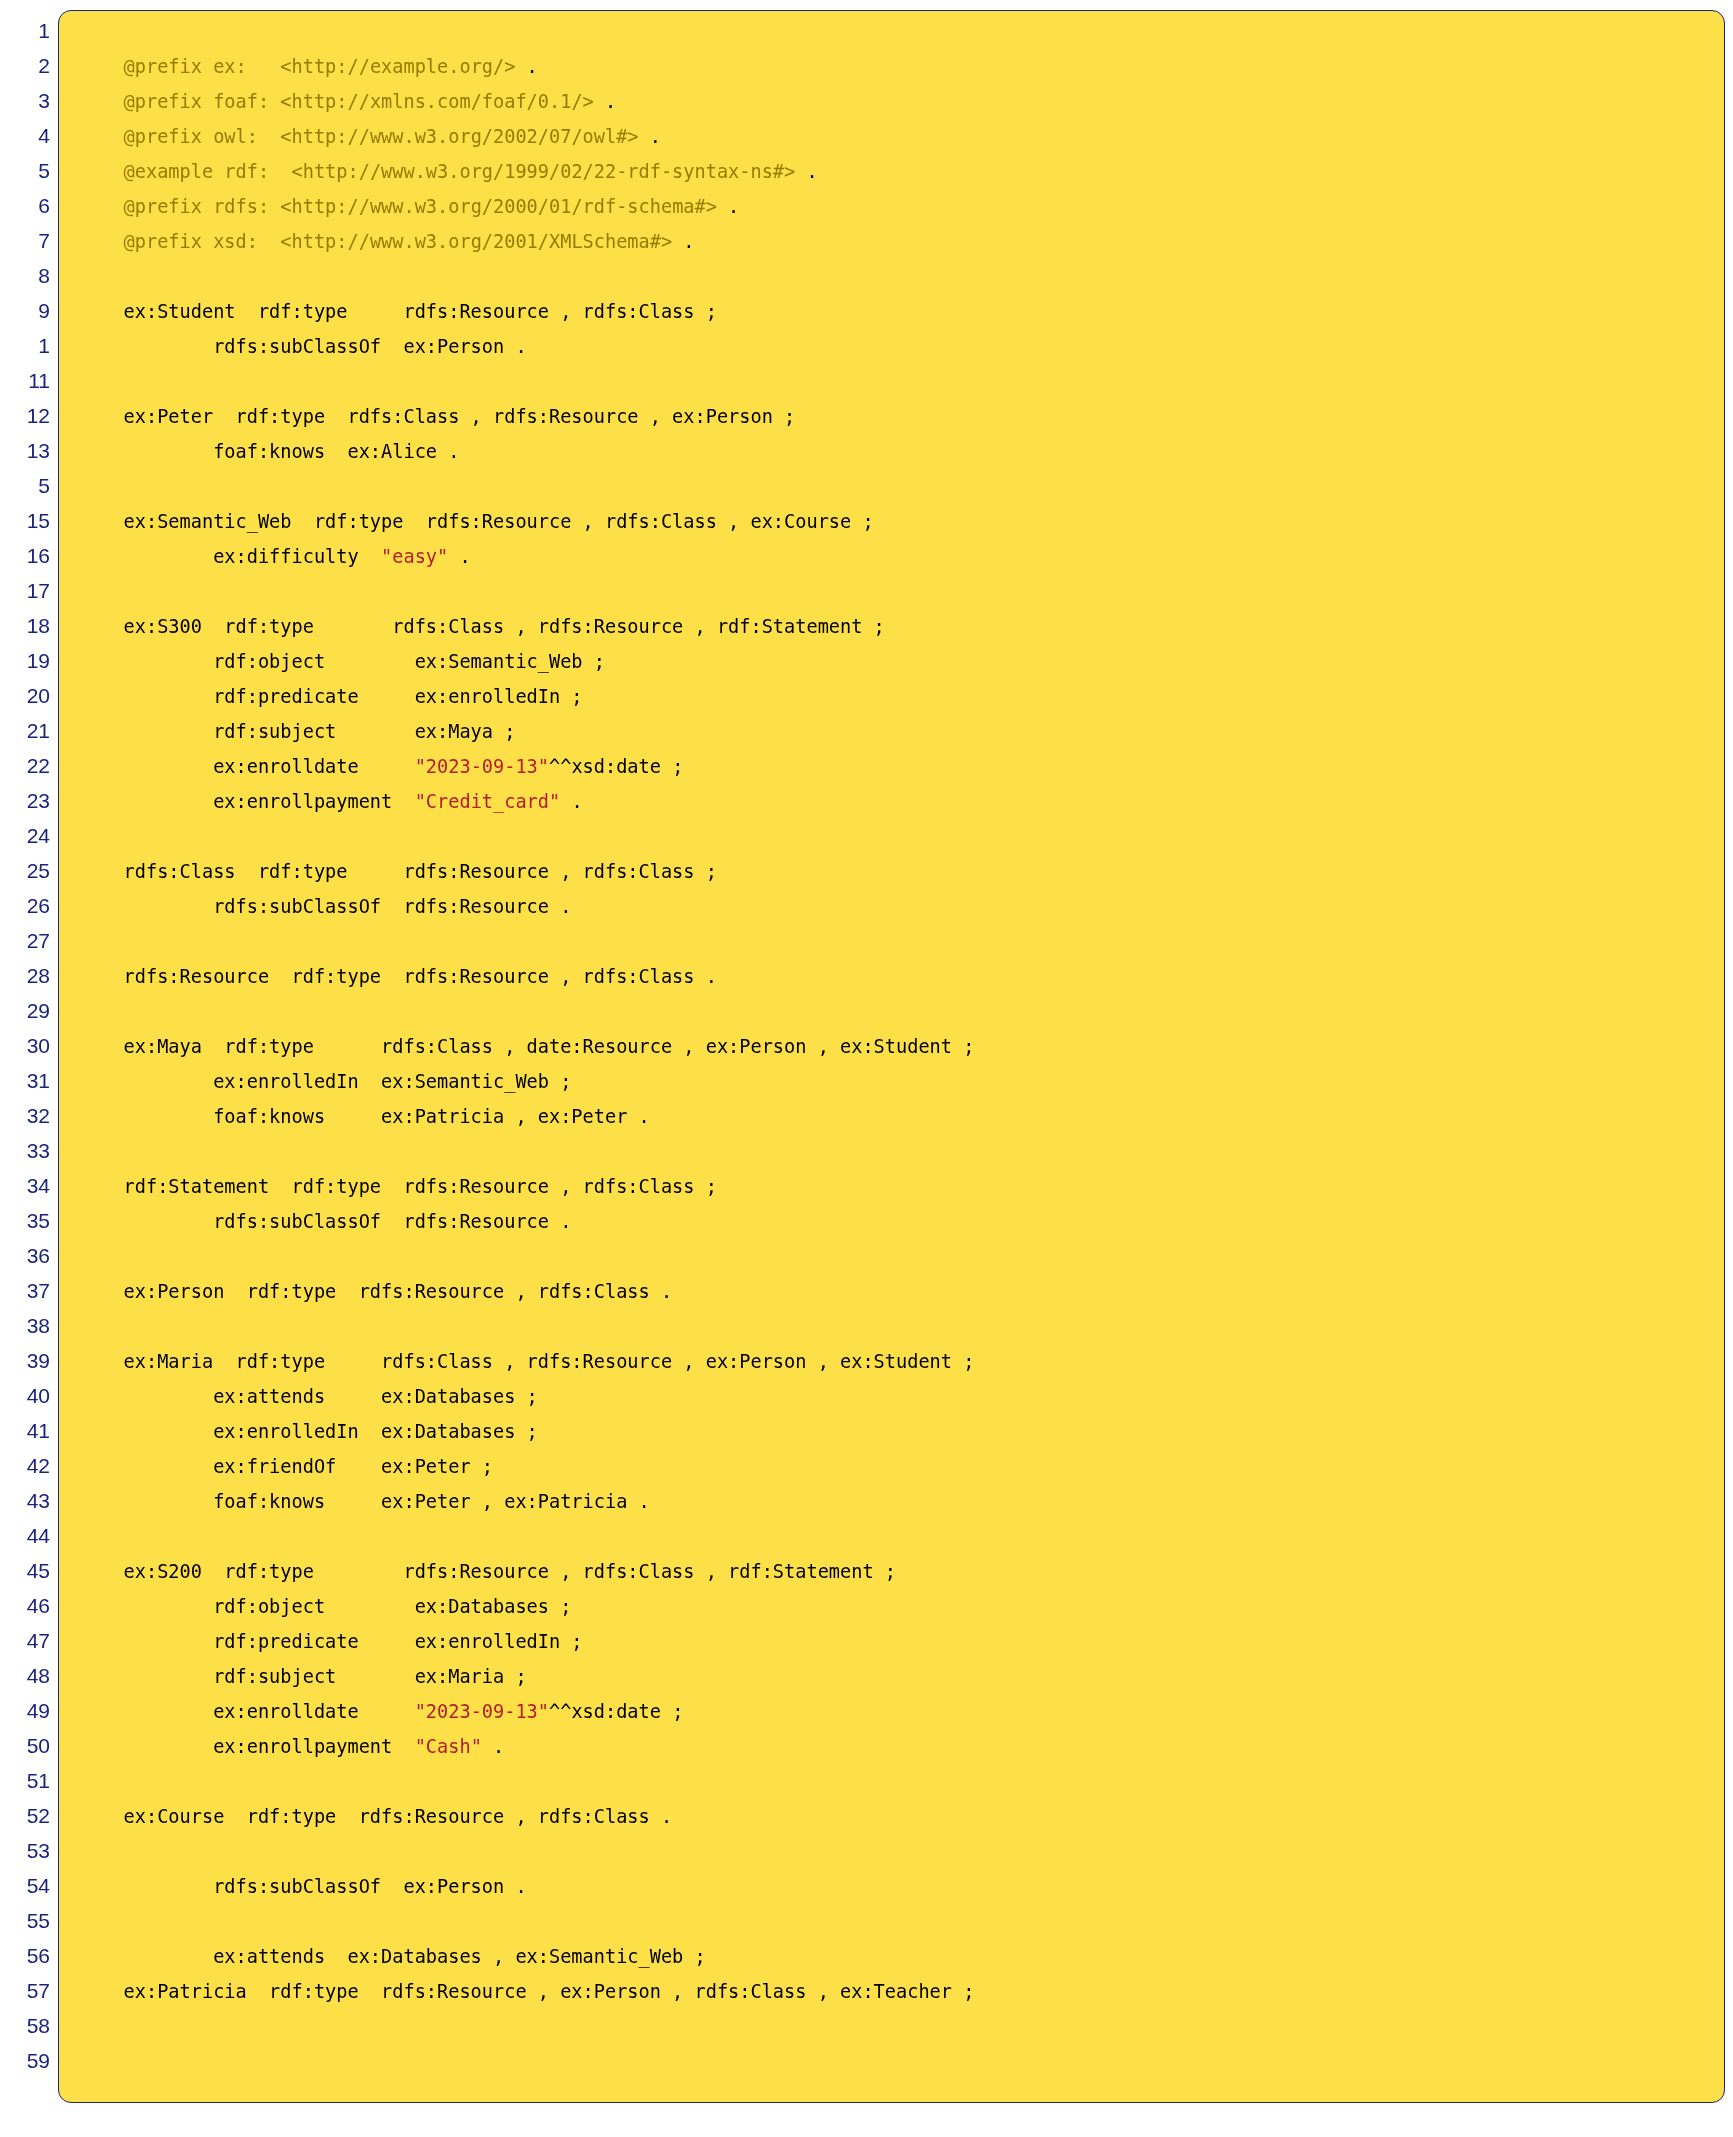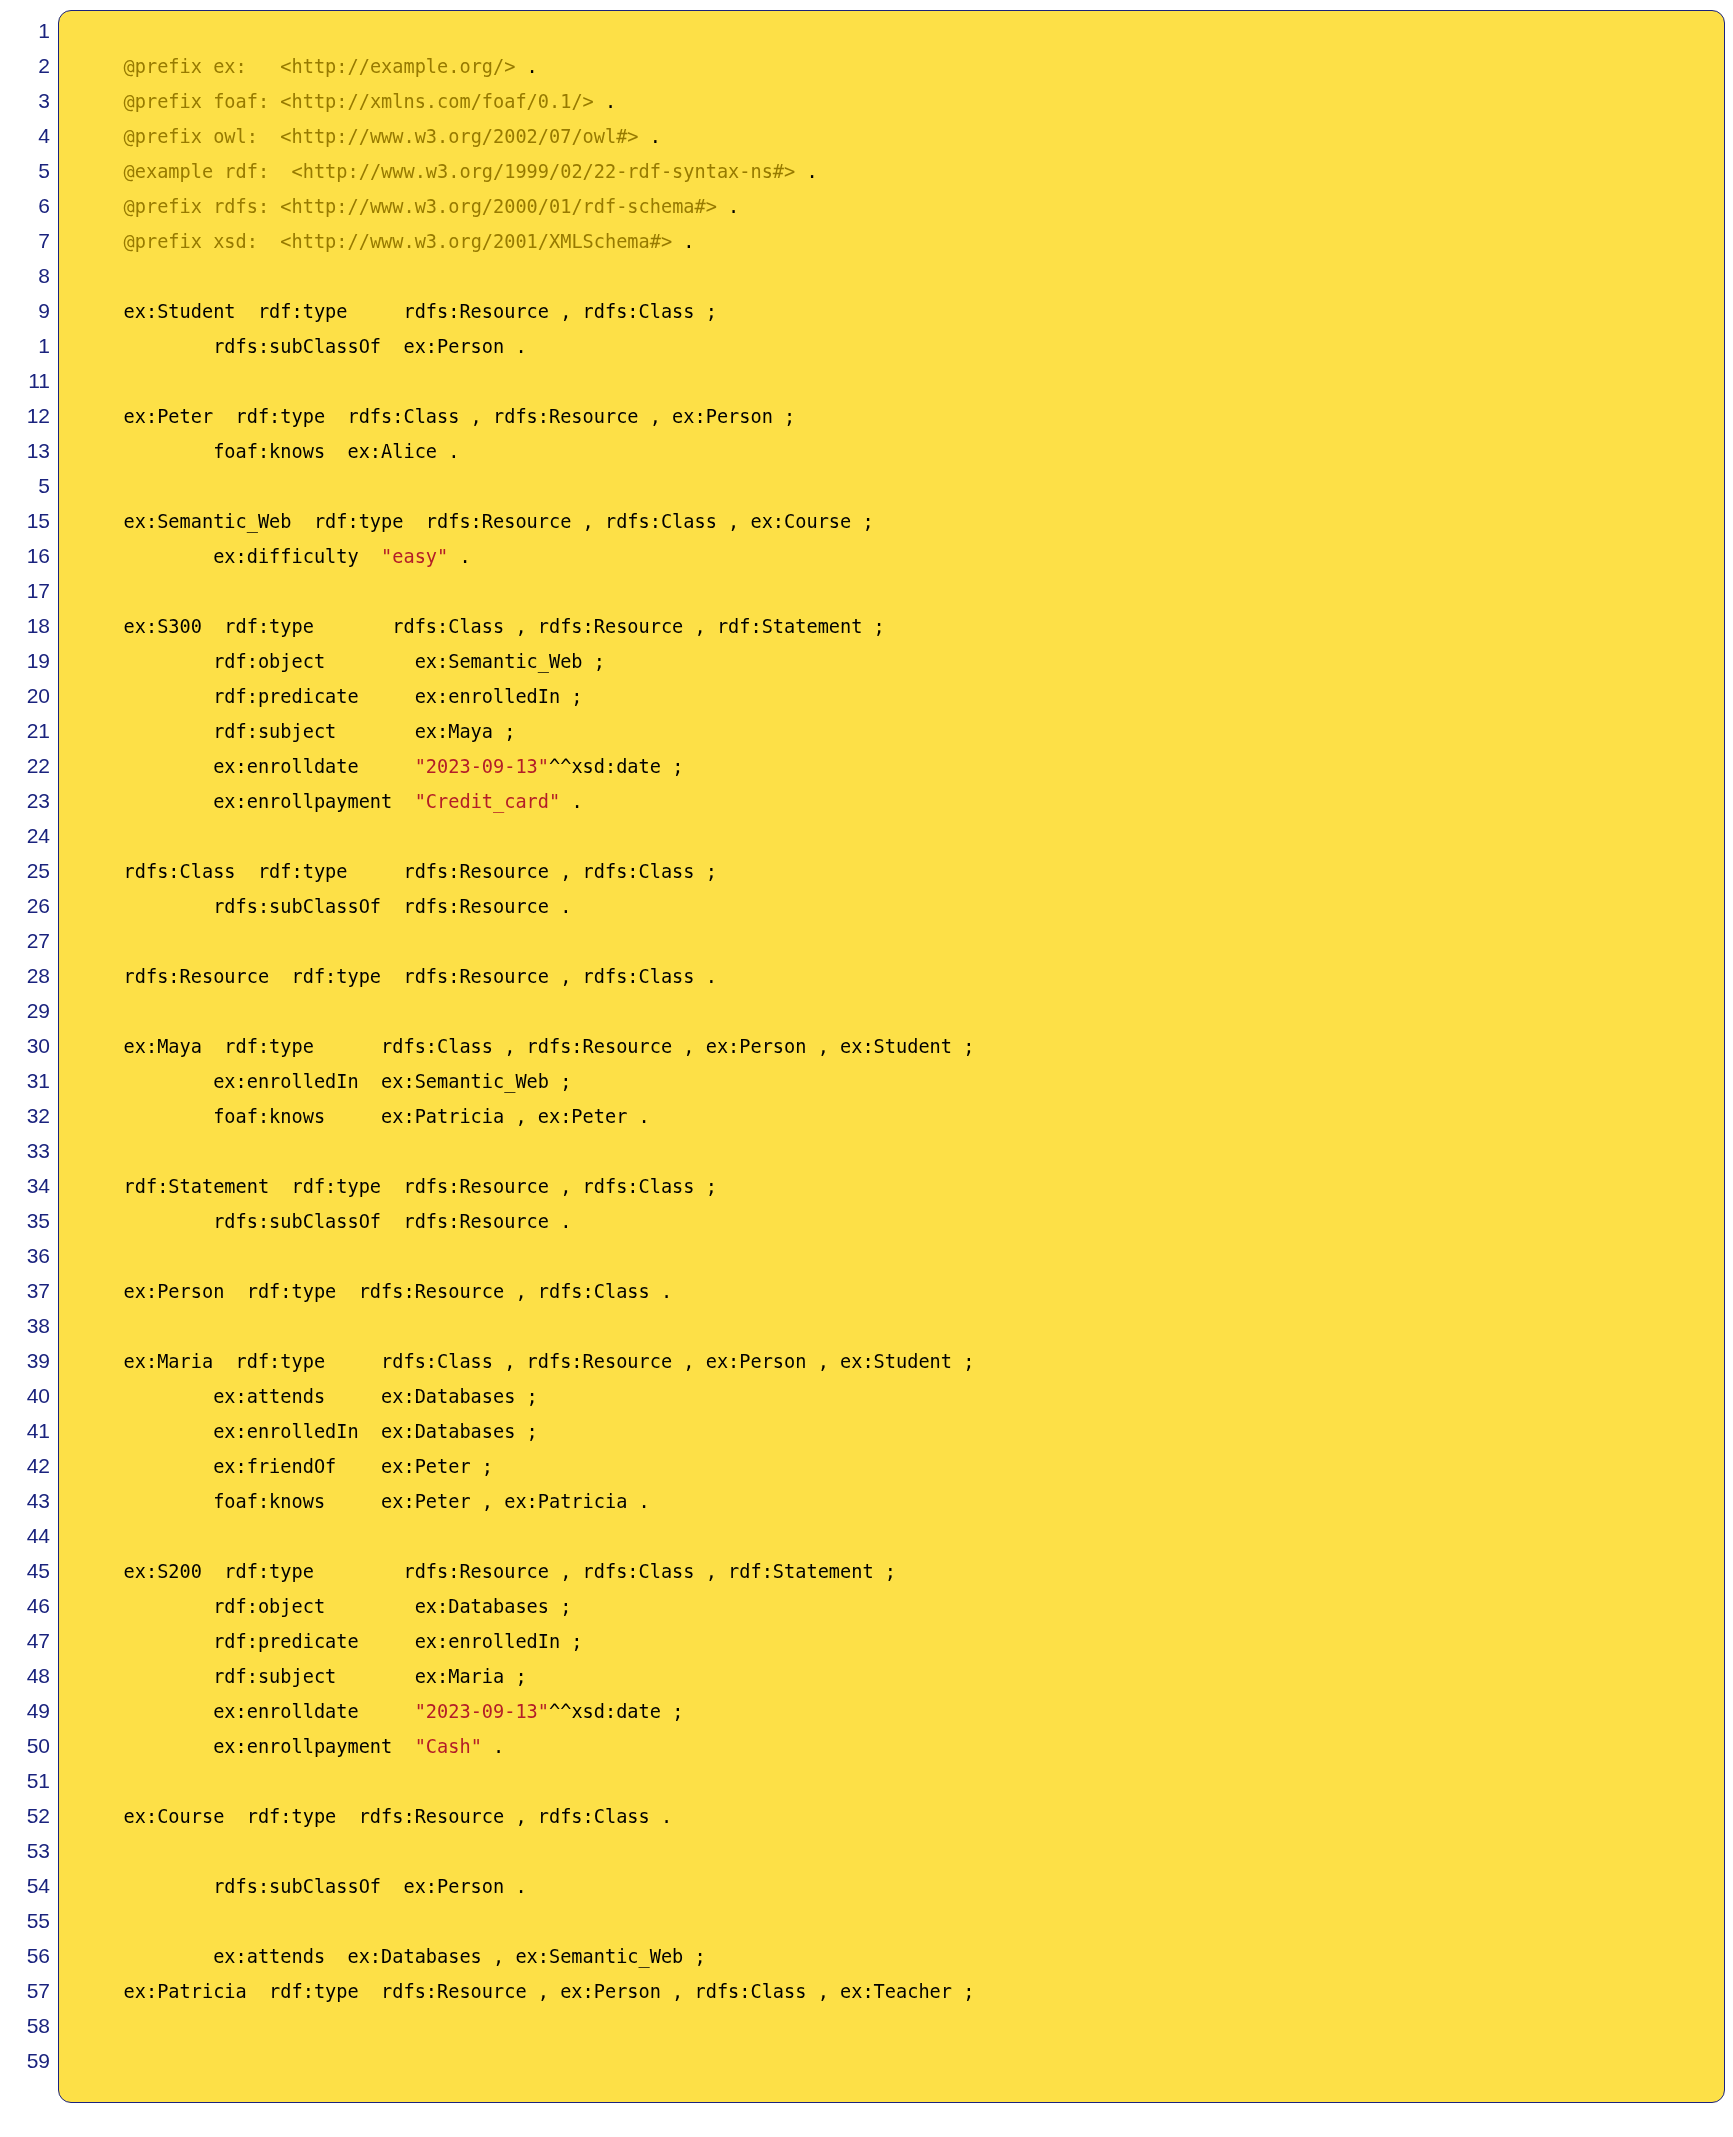--- a/index.html
+++ b/index.html
@@ -136,21 +136,21 @@
       <div class="code-line"><span class="pun">        rdf:predicate     ex:enrolledIn ;</span></div>
       <div class="code-line"><span class="pun">        rdf:subject       ex:Maya ;</span></div>
       <div class="code-line"><span class="pun">        ex:enrolldate     </span><span class="str">"2023-09-13"</span><span class="pun">^^xsd:date ;</span></div>
       <div class="code-line"><span class="pun">        ex:enrollpayment  </span><span class="str">"Credit_card"</span><span class="pun"> .</span></div>
       <div class="code-line"></div>
       <div class="code-line"><span class="pun">rdfs:Class  rdf:type     rdfs:Resource , rdfs:Class ;</span></div>
       <div class="code-line"><span class="pun">        rdfs:subClassOf  rdfs:Resource .</span></div>
       <div class="code-line"></div>
       <div class="code-line"><span class="pun">rdfs:Resource  rdf:type  rdfs:Resource , rdfs:Class .</span></div>
       <div class="code-line"></div>
-      <div class="code-line"><span class="pun">ex:Maya  rdf:type      rdfs:Class , rdfs:Resource , ex:Person , ex:Student ;</span></div>
+      <div class="code-line"><span class="pun">ex:Maya  rdf:type      rdfs:Class , date:Resource , ex:Person , ex:Student ;</span></div>
       <div class="code-line"><span class="pun">        ex:enrolledIn  ex:Semantic_Web ;</span></div>
       <div class="code-line"><span class="pun">        foaf:knows     ex:Patricia , ex:Peter .</span></div>
       <div class="code-line"></div>
       <div class="code-line"><span class="pun">rdf:Statement  rdf:type  rdfs:Resource , rdfs:Class ;</span></div>
       <div class="code-line"><span class="pun">        rdfs:subClassOf  rdfs:Resource .</span></div>
       <div class="code-line"></div>
       <div class="code-line"><span class="pun">ex:Person  rdf:type  rdfs:Resource , rdfs:Class .</span></div>
       <div class="code-line"></div>
       <div class="code-line"><span class="pun">ex:Maria  rdf:type     rdfs:Class , rdfs:Resource , ex:Person , ex:Student ;</span></div>
       <div class="code-line"><span class="pun">        ex:attends     ex:Databases ;</span></div>

